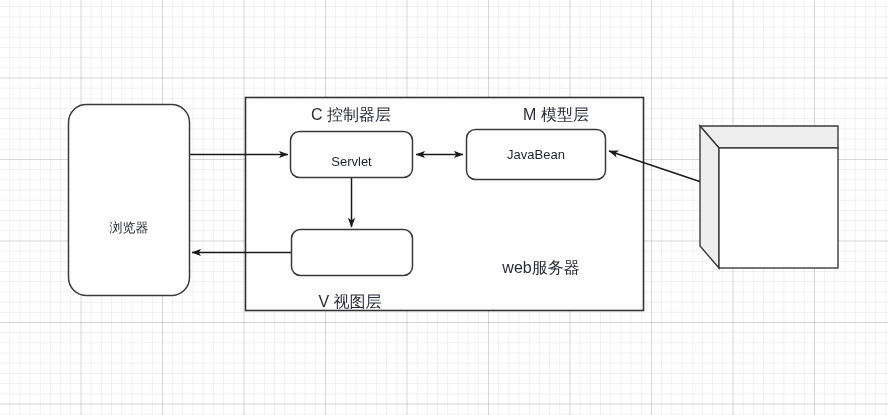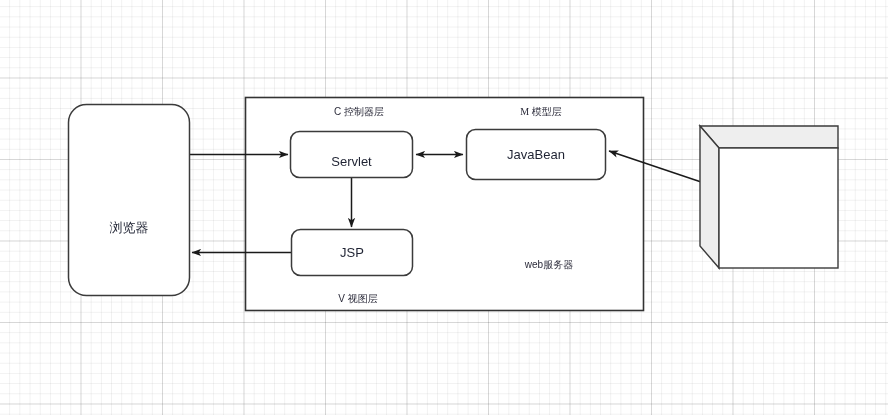--- a/index.html
+++ b/index.html
@@ -36,25 +36,24 @@
     justify-content: center;
     color: #1f2333;
     font-size: 13px;
     line-height: 1.2;
     white-space: nowrap;
     pointer-events: none;
   }
   .free-label {
     position: absolute;
     color: #2b2b3a;
-    font-size: 10px;
+    font-size: 16px;
     white-space: nowrap;
     transform: translateX(-50%);
     pointer-events: none;
-    margin-left: 8px;
   }
 </style>
 </head>
 <body>
 
 <div id="canvas">
 
   <svg id="vectors" viewBox="0 0 888 415">
     <defs>
       <marker id="arrow-end" markerWidth="10" markerHeight="8" refX="9.2" refY="4" orient="auto" markerUnits="userSpaceOnUse">
@@ -91,24 +90,23 @@
       <rect x="719" y="148" width="119" height="120" fill="#ffffff" stroke="#3b3b3b" stroke-width="1.4"></rect>
     </g>
   </svg>
 
   <div class="node-label" style="left:68px; top:104px; width:122px; height:248px;">浏览器</div>
 
   <div class="node-label" style="left:290px; top:131px; width:123px; height:61px;">Servlet</div>
 
   <div class="node-label" style="left:466px; top:129px; width:140px; height:51px;">JavaBean</div>
 
-  <div class="node-label" style="left:291px; top:229px; width:122px; height:47px;">JSP</div>
 
   <div class="free-label" style="left:541px; top:258px;text-align:center;">web服务器</div>
 
 
   <div class="free-label" style="left:351px; top:105px;">C 控制器层</div>
 
-  <div class="free-label" style="left:533px; top:105px;font-family:Liberation Serif, serif;">M 模型层</div>
+  <div class="free-label" style="left:556px; top:105px;">M 模型层</div>
 
   <div class="free-label" style="left:350px; top:292px;">V 视图层</div>
 
 </div>
 
 </body></html>

